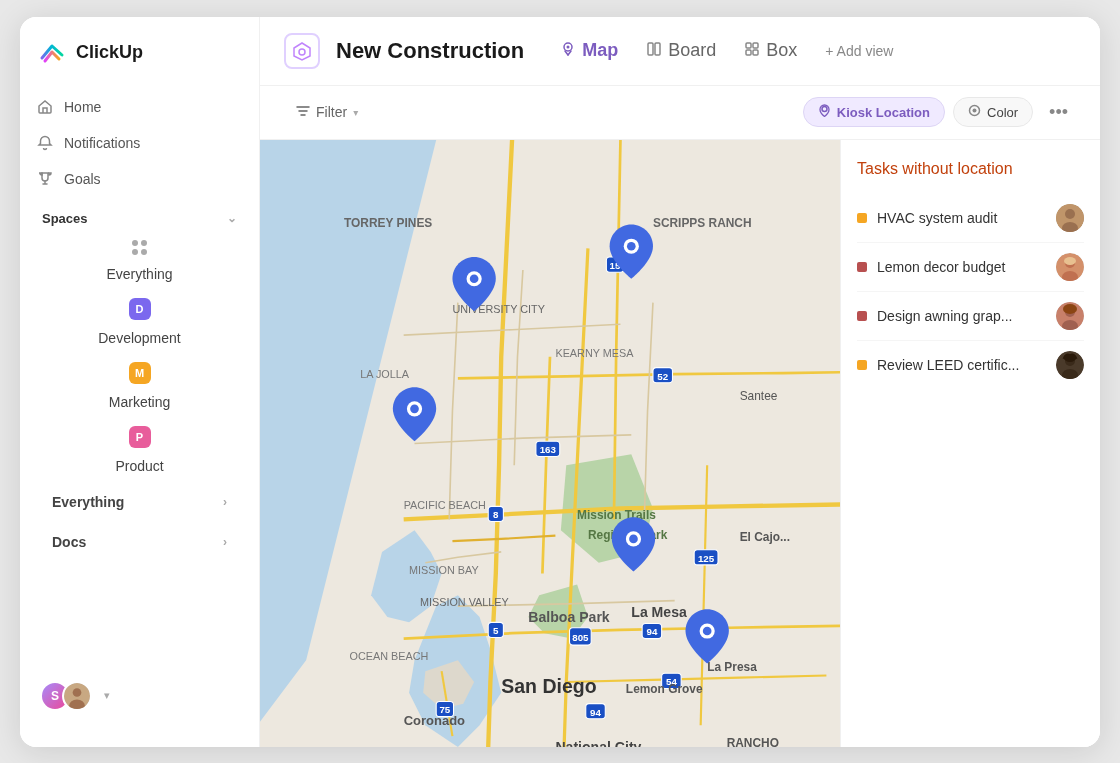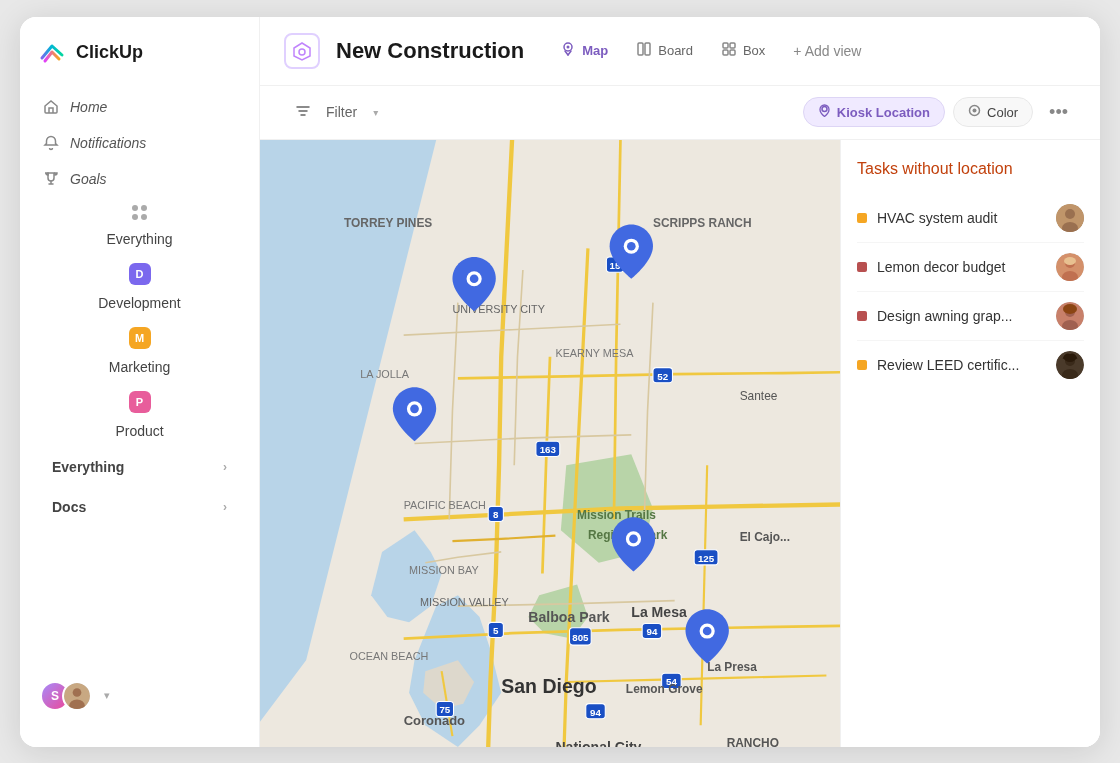--- a/index.html
+++ b/index.html
@@ -40,22 +40,21 @@
     .logo-icon {
       width: 32px;
       height: 32px;
     }
     .logo-text {
       font-size: 18px;
       font-weight: 700;
       color: #1a1a1a;
     }
     .sidebar-nav {
-      padding: 0 10px;
-      font-style: italic;
+      padding: 0 4px;
     }
     .nav-item {
       display: flex;
       align-items: center;
       gap: 10px;
       padding: 9px 12px;
       border-radius: 8px;
       cursor: pointer;
       color: #555;
       font-size: 14px;
@@ -204,21 +203,21 @@
       gap: 4px;
       margin-left: 8px;
     }
     .view-tab {
       display: flex;
       align-items: center;
       gap: 6px;
       padding: 6px 12px;
       border-radius: 8px;
       cursor: pointer;
-      font-size: 13px;
+      font-size: 18px;
       font-weight: 500;
       color: #666;
     }
     .view-tab.active { color: #7c5cbf; font-weight: 600; }
     .view-tab-icon { font-size: 16px; }
     .add-view-btn {
       display: flex;
       align-items: center;
       gap: 4px;
       padding: 6px 12px;
@@ -239,21 +238,21 @@
       border-bottom: 1px solid #f0f0f0;
     }
     .toolbar-left {
       display: flex;
       align-items: center;
       gap: 8px;
     }
     .filter-btn {
       display: flex;
       align-items: center;
-      gap: 16px;
+      gap: 6px;
       padding: 6px 12px;
       border-radius: 8px;
       cursor: pointer;
       font-size: 14px;
       color: #666;
       font-weight: 500;
     }
     .toolbar-right {
       display: flex;
       align-items: center;
@@ -422,20 +421,24 @@
           <svg width="16" height="16" viewBox="0 0 16 16" fill="none">
             <path d="M5 2h6v5a3 3 0 01-6 0V2z" stroke="#888" stroke-width="1.5" fill="none"></path>
             <path d="M2 2h3v2a2 2 0 01-2-2zm9 0h3a2 2 0 01-2 2V2z" stroke="#888" stroke-width="1.5" fill="none"></path>
             <path d="M8 10v3m-2 0h4" stroke="#888" stroke-width="1.5" stroke-linecap="round"></path>
           </svg>
         </span>
         <span>Goals</span>
       </div>
     </div>
 
+    <div class="sidebar-section-header">
+      <span>Spaces</span>
+      <span class="sidebar-chevron">⌄</span>
+    </div>
 
     <div class="space-item">
       <div class="space-icon-everything">
         <span></span>
           <span></span>
           <span></span>
           <span></span>
       </div>
       <span>Everything</span>
     </div>

